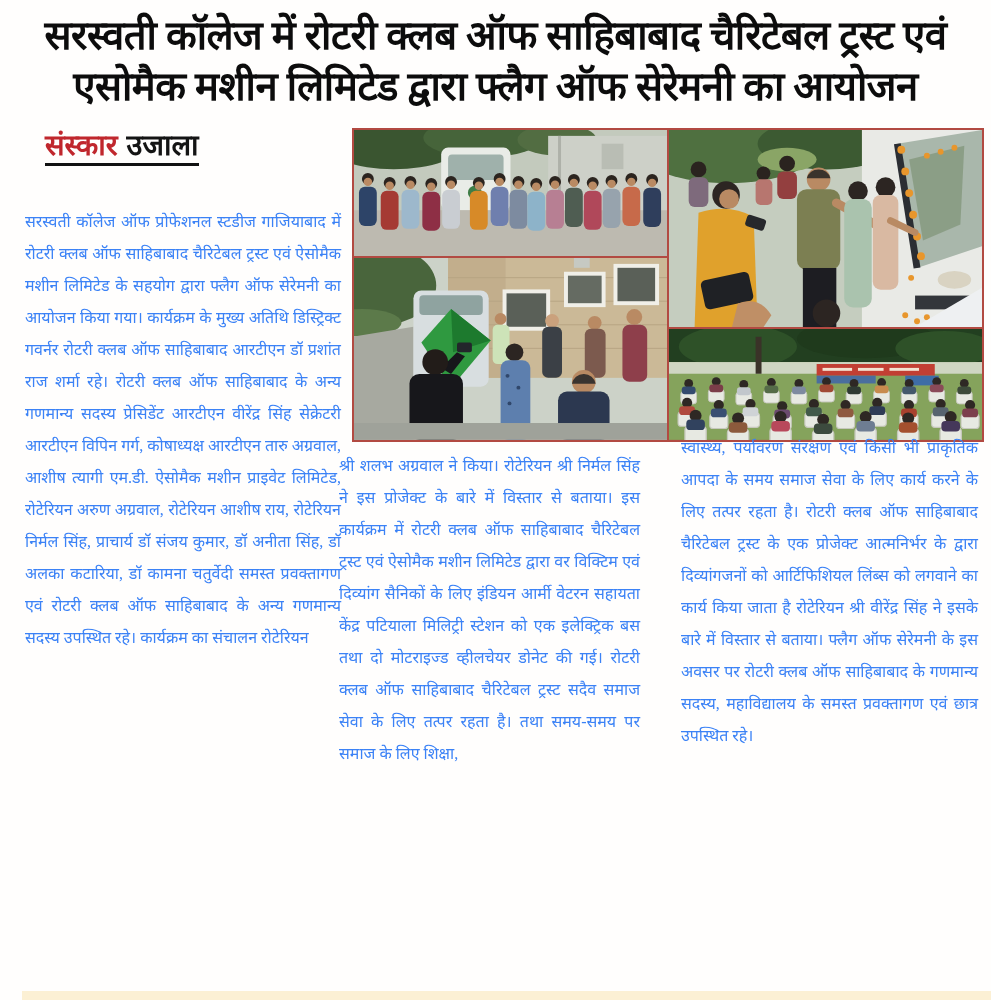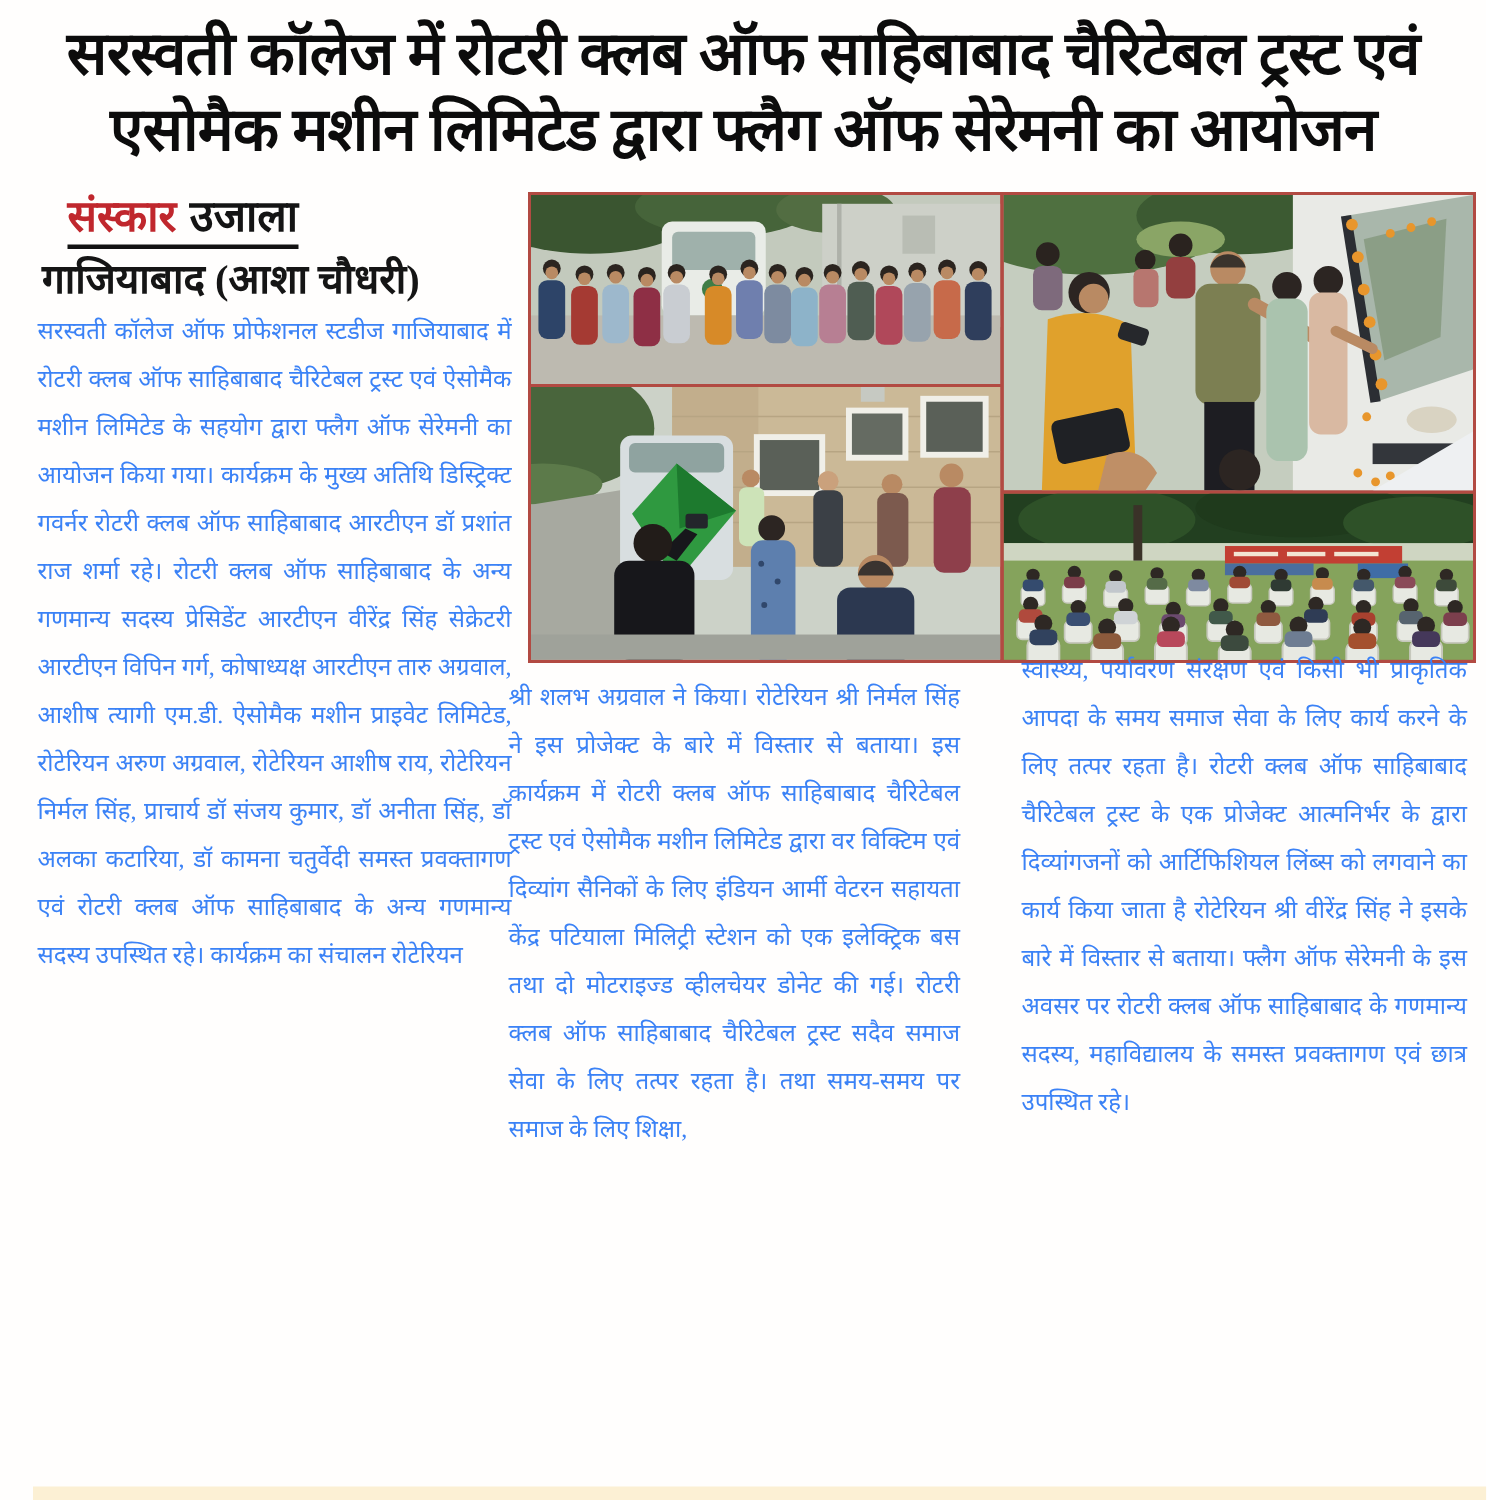--- a/index.html
+++ b/index.html
@@ -35,21 +35,20 @@
 <body>
 
 <div class="page">
 
   <h1 class="headline">सरस्वती कॉलेज में रोटरी क्लब ऑफ साहिबाबाद चैरिटेबल ट्रस्ट एवं एसोमैक मशीन लिमिटेड द्वारा फ्लैग ऑफ सेरेमनी का आयोजन</h1>
 
   <div class="masthead">
     <span class="brand-red">संस्कार</span><span class="brand-black">उजाला</span>
   </div>
 
-  <div class="dateline">गाजियाबाद (आशा चौधरी)</div>
 
   <div class="col col-left">सरस्वती कॉलेज ऑफ प्रोफेशनल स्टडीज गाजियाबाद में रोटरी क्लब ऑफ साहिबाबाद चैरिटेबल ट्रस्ट एवं ऐसोमैक मशीन लिमिटेड के सहयोग द्वारा फ्लैग ऑफ सेरेमनी का आयोजन किया गया। कार्यक्रम के मुख्य अतिथि डिस्ट्रिक्ट गवर्नर रोटरी क्लब ऑफ साहिबाबाद आरटीएन डॉ प्रशांत राज शर्मा रहे। रोटरी क्लब ऑफ साहिबाबाद के अन्य गणमान्य सदस्य प्रेसिडेंट आरटीएन वीरेंद्र सिंह सेक्रेटरी आरटीएन विपिन गर्ग, कोषाध्यक्ष आरटीएन तारु अग्रवाल, आशीष त्यागी एम.डी. ऐसोमैक मशीन प्राइवेट लिमिटेड, रोटेरियन अरुण अग्रवाल, रोटेरियन आशीष राय, रोटेरियन निर्मल सिंह, प्राचार्य डॉ संजय कुमार, डॉ अनीता सिंह, डॉ अलका कटारिया, डॉ कामना चतुर्वेदी समस्त प्रवक्तागण एवं रोटरी क्लब ऑफ साहिबाबाद के अन्य गणमान्य सदस्य उपस्थित रहे। कार्यक्रम का संचालन रोटेरियन</div>
 
   <div class="photos">
     <div class="pcol">
 
       <div class="ph ph-a">
         <svg viewBox="0 0 316 129" preserveAspectRatio="none">
           <defs>
             <g id="prsn">

